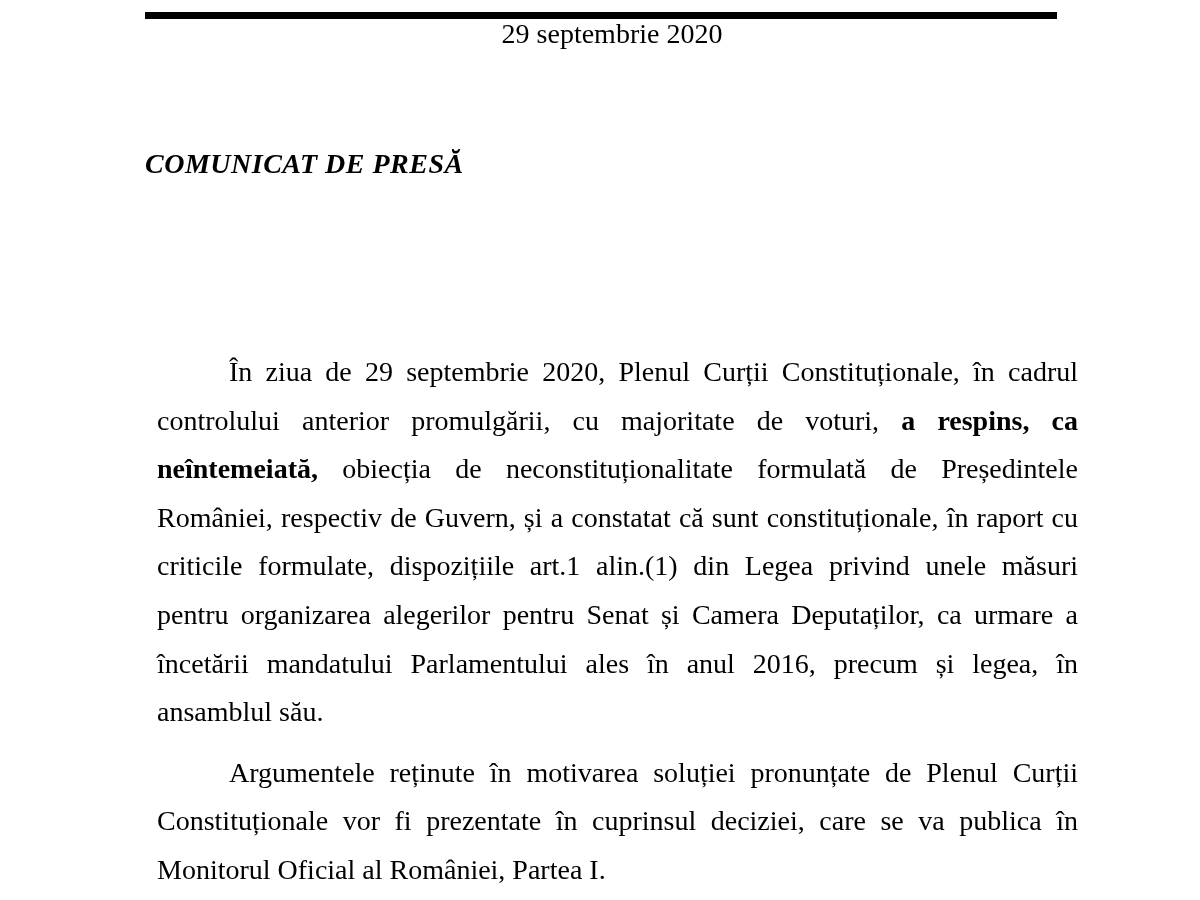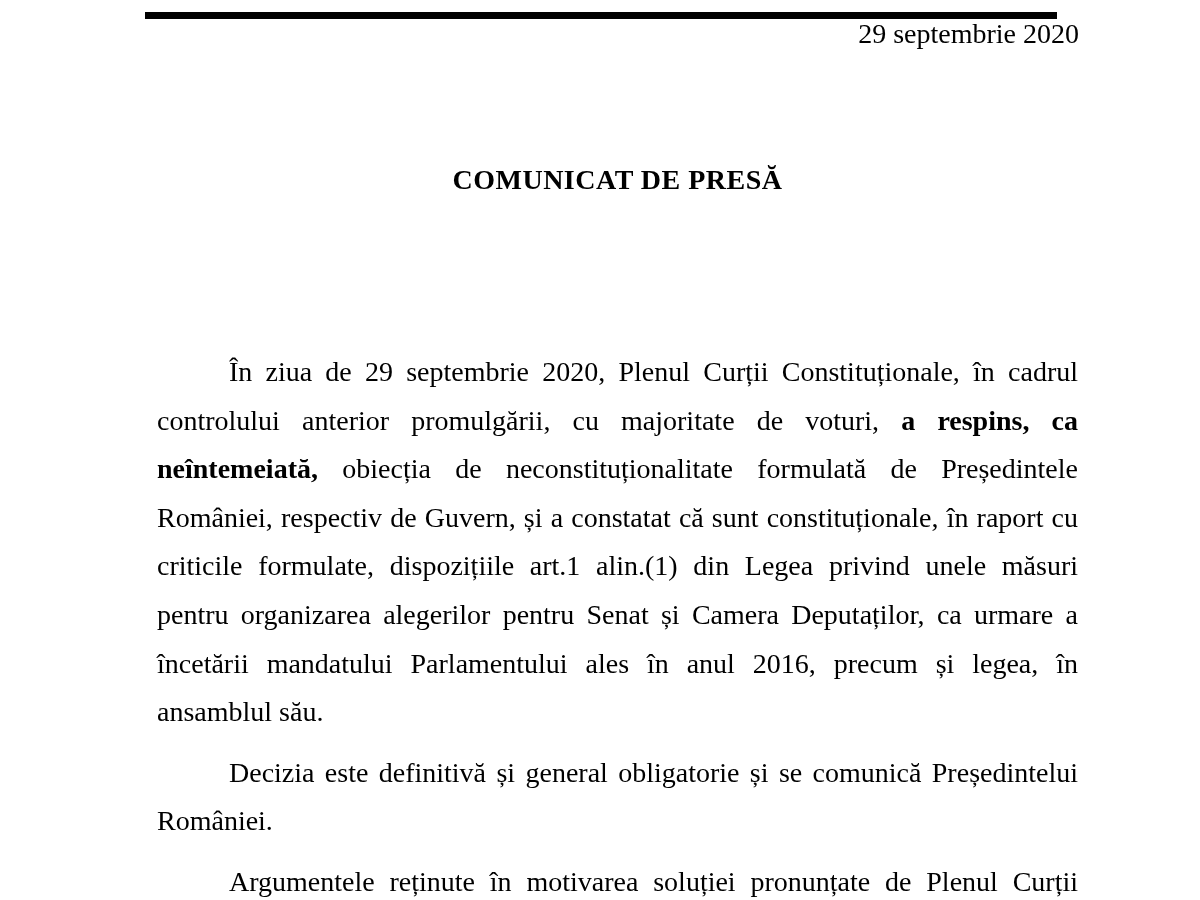--- a/index.html
+++ b/index.html
@@ -21,33 +21,34 @@
     top: 12px;
     width: 912px;
     height: 7px;
     background: #000000;
   }
   .date-row {
     position: absolute;
     left: 145px;
     top: 20px;
     width: 934px;
-    text-align: right;
+    text-align: center;
     font-size: 28px;
     line-height: 28px;
   }
   .doc-title {
     position: absolute;
     left: 145px;
-    top: 164px;
+    top: 148px;
     width: 945px;
-    text-align: center;
+    text-align: left;
     font-weight: bold;
     font-size: 28px;
     letter-spacing: 0.5px;
+    font-style: italic;
   }
   .doc-body {
     position: absolute;
     left: 145px;
     top: 336px;
     width: 945px;
     font-size: 28px;
     line-height: 48.6px;
     text-align: justify;
   }
@@ -62,17 +63,16 @@
 <div>
 
   <div class="top-rule"></div>
 
   <div class="date-row">29 septembrie 2020</div>
 
   <div class="doc-title">COMUNICAT DE PRESĂ</div>
 
   <div class="doc-body">
     <p><span>În ziua de 29 septembrie 2020, Plenul Curții Constituționale, în cadrul controlului anterior promulgării, cu majoritate de voturi, </span><strong>a respins, ca neîntemeiată,</strong><span> obiecția de neconstituționalitate formulată de Președintele României, respectiv de Guvern, și a constatat că sunt constituționale, în raport cu criticile formulate, dispozițiile art.1 alin.(1) din Legea privind unele măsuri pentru organizarea alegerilor pentru Senat și Camera Deputaților, ca urmare a încetării mandatului Parlamentului ales în anul 2016, precum și legea, în ansamblul său.</span></p>
-    <p>Decizia este definitivă și general obligatorie și se comunică Președintelui României.</p>
     <p>Argumentele reținute în motivarea soluției pronunțate de Plenul Curții Constituționale vor fi prezentate în cuprinsul deciziei, care se va publica în Monitorul Oficial al României, Partea I.</p>
   </div>
 
 </div>
 
 </body></html>

